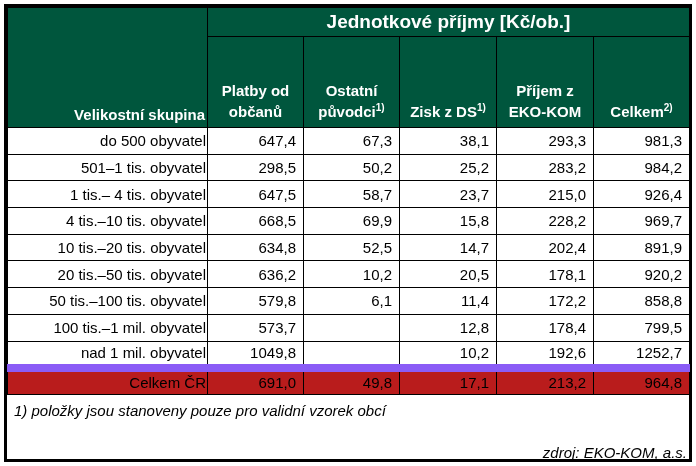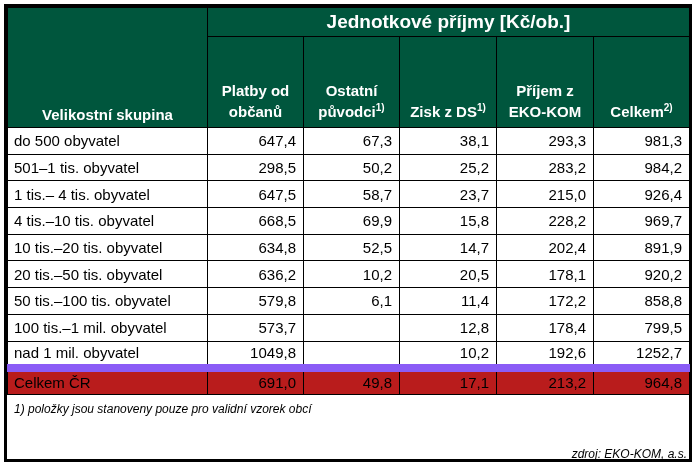--- a/index.html
+++ b/index.html
@@ -38,57 +38,57 @@
     white-space: normal;
   }
   th.group-title {
     height: 26px;
     text-align: center;
     vertical-align: middle;
     font-size: 19px;
   }
   th.corner {
     vertical-align: bottom;
-    text-align: center;
+    text-align: right;
     padding: 0 2px 4px 2px;
   }
   th.col-head {
     height: 86px;
     vertical-align: bottom;
     text-align: center;
     line-height: 1.45;
     padding: 0 2px 4px 2px;
   }
   sup {
     font-size: 10px;
     line-height: 0;
   }
   tbody tr {
     height: 26.7px;
   }
   td.label {
-    text-align: left;
-    padding-left: 6px;
+    text-align: right;
+    padding-left: 0;
   }
   td.num {
     text-align: right;
     padding-right: 7px;
   }
   tr.total td {
     background: #b91c1c;
     font-weight: normal;
     border-top: 8px solid #8b5cf6;
   }
   .notes {
     position: relative;
     box-sizing: border-box;
     height: 71px;
     padding: 7px 8px 4px 7px;
     font-style: italic;
-    font-size: 12px;
+    font-size: 15px;
     color: #000000;
   }
   .note {
     margin: 0 0 9px 0;
   }
   .source {
     position: absolute;
     right: 2px;
     bottom: 5px;
   }

